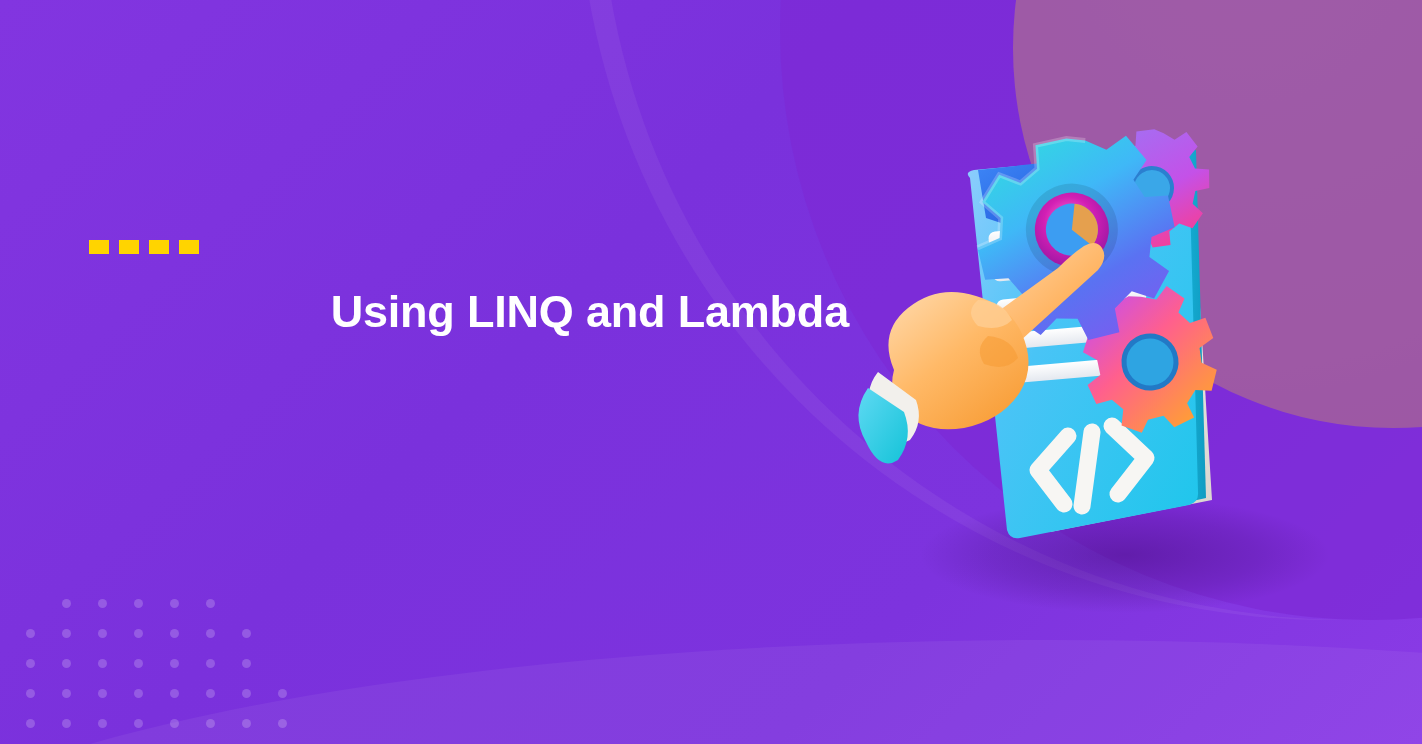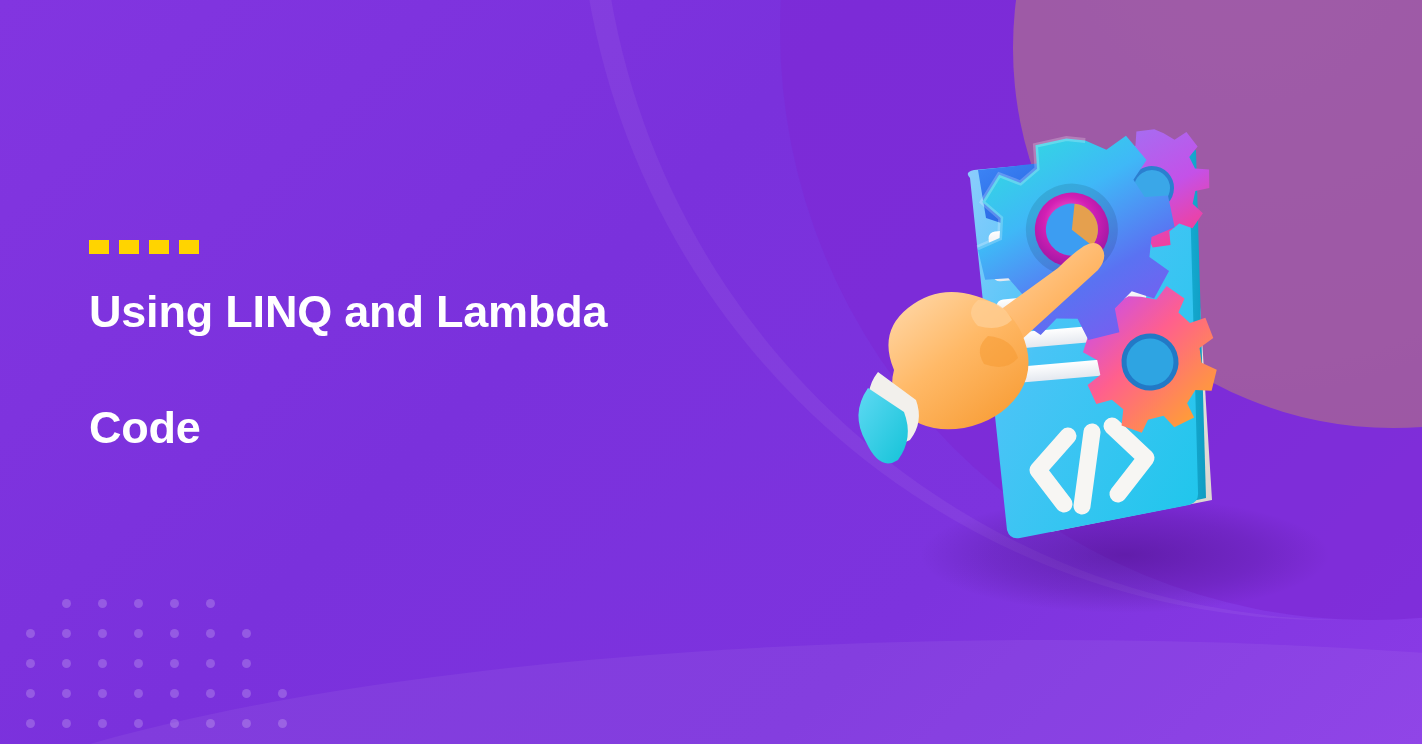--- a/index.html
+++ b/index.html
@@ -78,20 +78,21 @@
   .dashes{ display:flex; gap:10px; margin-bottom:29px; }
   .dash{ width:20px; height:14px; background:#ffd400; }
 
   h1.title{
     color:#ffffff;
     font-size:45px;
     line-height:58px;
     font-weight:bold;
     letter-spacing:-0.2px;
     font-family:"Liberation Sans", sans-serif;
+    text-align:right;
   }
 
   
   .illus{
     position:absolute;
     left:860px; top:100px;
     width:470px; height:500px;
   }
   .illus svg{ display:block; width:100%; height:100%; overflow:visible; }
 </style>
@@ -147,21 +148,20 @@
   <div class="content">
     <div class="dashes" id="dash-row">
         <span class="dash" style="background: rgb(255, 212, 0);"></span>
         <span class="dash" style="background: rgb(255, 212, 0);"></span>
         <span class="dash" style="background: rgb(255, 212, 0);"></span>
         <span class="dash" style="background: rgb(255, 212, 0);"></span>
       </div>
     <h1 class="title">
       <span>Using LINQ and Lambda</span><br>
       <br>
-      <span>Code</span>
     </h1>
   </div>
 
   <div class="illus">
     <svg viewBox="0 0 470 500" xmlns="http://www.w3.org/2000/svg">
       <defs>
         <linearGradient id="gCardFace" x1="0" y1="0" x2="1" y2="0.9">
           <stop offset="0%" stop-color="#8fcdfd"></stop>
           <stop offset="42%" stop-color="#49c4f6"></stop>
           <stop offset="100%" stop-color="#21c6ec"></stop>

